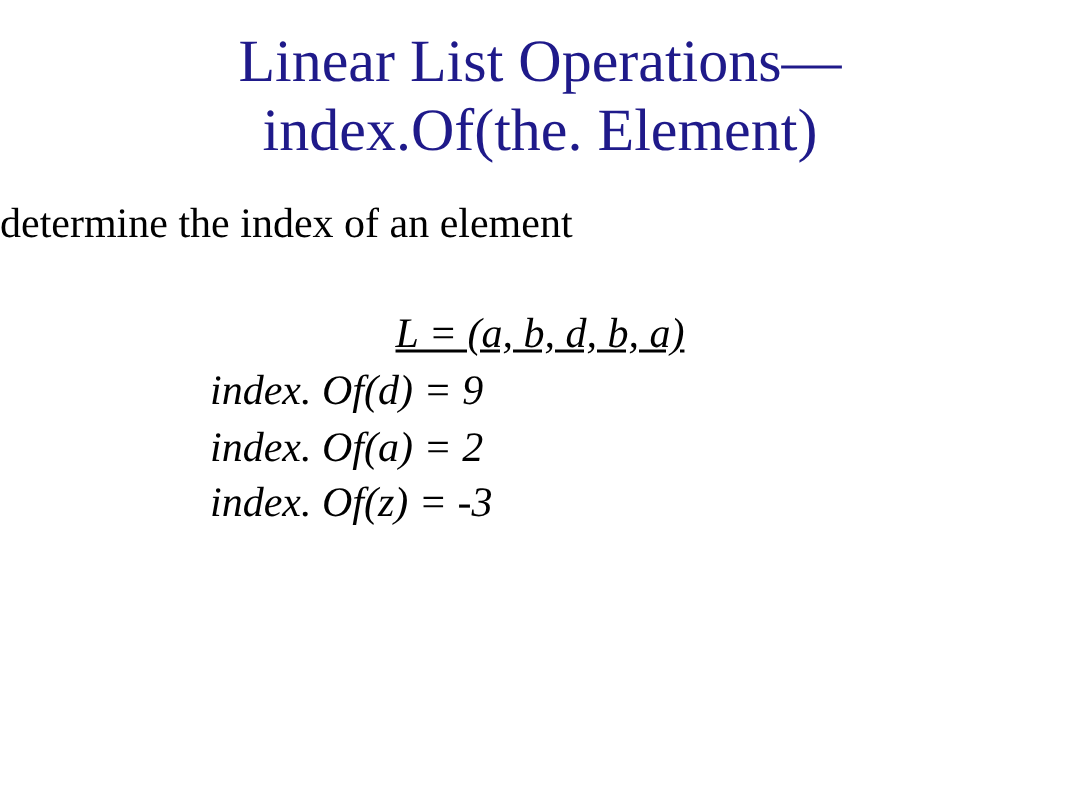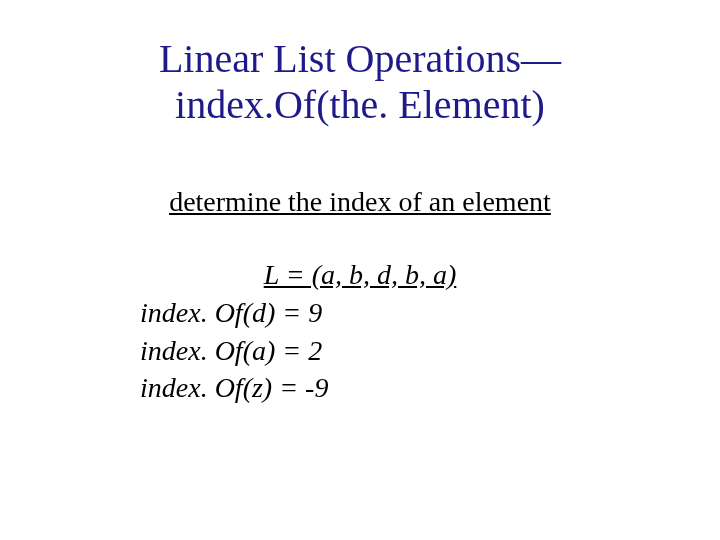--- a/index.html
+++ b/index.html
@@ -15,27 +15,25 @@
     width: 720px;
     height: 540px;
     position: relative;
     box-sizing: border-box;
   }
   .title {
     color: #1f1a8a;
     font-size: 40px;
     text-align: center;
     line-height: 1.15;
-    padding-top: 36px;
+    padding-top: 18px;
   }
   .subhead {
     font-size: 28px;
-    text-align: center;
-    margin-top: 58px;
-    text-decoration: underline;
+    margin-top: 24px;
   }
   .body {
     font-size: 28px;
     font-style: italic;
     margin-left: 140px;
     margin-top: 38px;
     line-height: 1.35;
   }
   .center-line {
     text-align: center;
@@ -52,16 +50,16 @@
     <div>Linear List Operations—</div>
     <div>index.Of(the. Element)</div>
   </div>
 
   <div class="subhead">determine the index of an element</div>
 
   <div class="body">
     <div class="center-line">L = (a, b, d, b, a)</div>
     <div>index. Of(d) = 9</div>
     <div>index. Of(a) = 2</div>
-    <div>index. Of(z) = -9</div>
+    <div>index. Of(z) = -3</div>
   </div>
 
 </div>
 
 </body></html>

